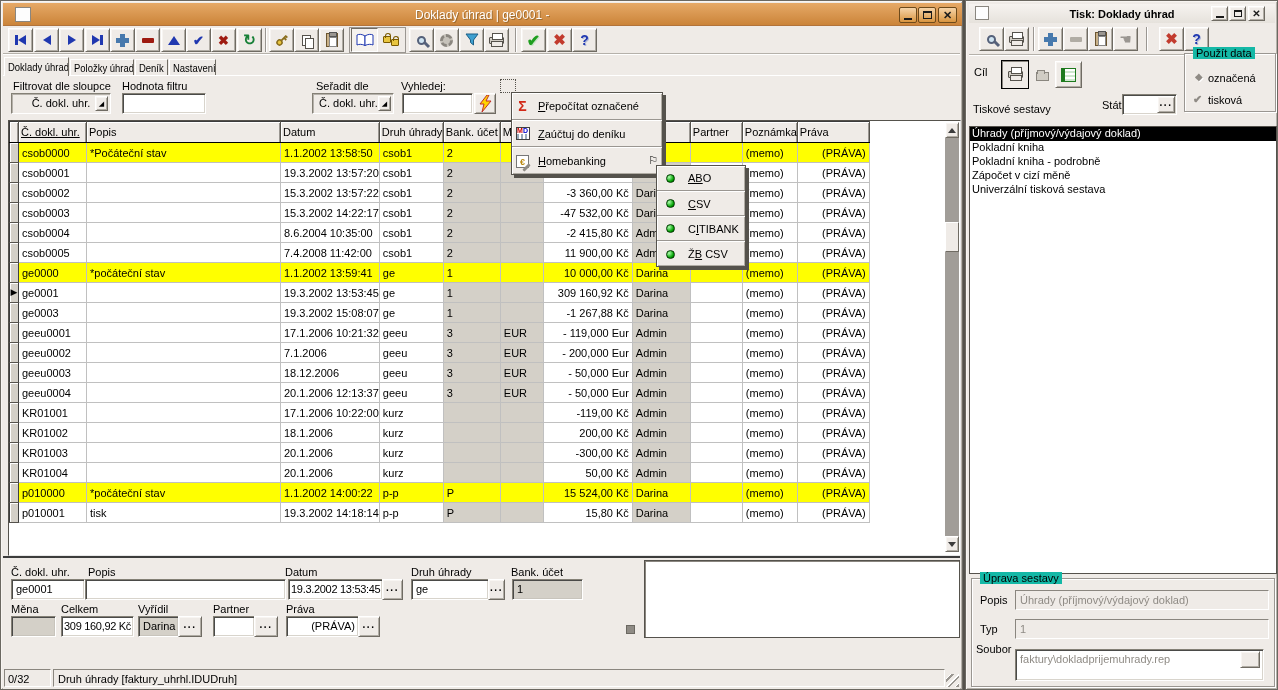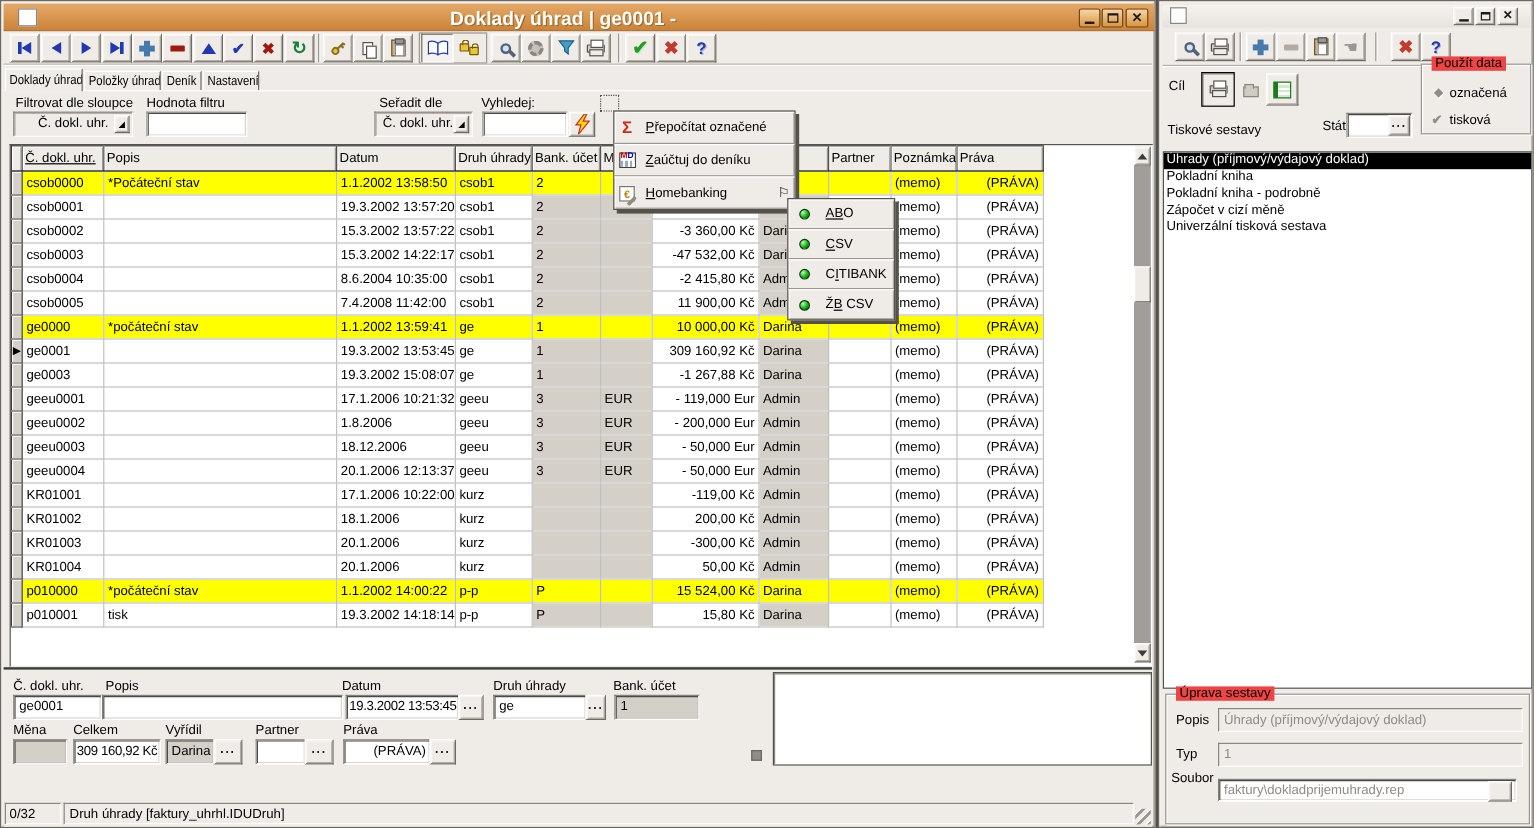--- a/index.html
+++ b/index.html
@@ -9,21 +9,21 @@
 .lbl{position:absolute;white-space:nowrap}
 .sw{position:absolute;background:#fff;border:1px solid;border-color:#848076 #fff #fff #848076;box-shadow:inset 1px 1px 0 #4a4a48,inset -1px -1px 0 #d8d4cc;padding:3px 0 0 4px;white-space:nowrap;overflow:hidden}
 .sg{position:absolute;background:#d4d0c8;border:1px solid;border-color:#848076 #fff #fff #848076;box-shadow:inset 1px 1px 0 #4a4a48,inset -1px -1px 0 #c8c4bc;padding:3px 0 0 4px;white-space:nowrap;overflow:hidden}
 .btn{background:#efebe7;border:1px solid;border-color:#fff #6f6b63 #6f6b63 #fff;box-shadow:inset 1px 1px 0 #f8f5f2,inset -1px -1px 0 #b0aca4;display:flex;align-items:center;justify-content:center}
 .tbtn{position:absolute;width:25px;height:24px}
 .dots{position:absolute;font-weight:bold;font-size:10px;letter-spacing:1px;padding-top:1px}
 .sep{position:absolute;width:2px;border-left:1px solid #9a9691;border-right:1px solid #fff}
 .hsep{position:absolute;height:2px;border-top:1px solid #b5b1aa;border-bottom:1px solid #fff}
 
 .mtitle{position:absolute;left:2px;top:2px;width:959px;height:23px;background:linear-gradient(#e6a967,#cb8439);border-bottom:1px solid #b2733a}
-.mtitle .txt{position:absolute;left:372px;top:5px;color:#fff;font-weight:bold;font-size:16px;text-shadow:1px 1px 0 #9c6a2e}
+.mtitle .txt{position:absolute;left:412px;top:5px;color:#fff;font-weight:normal;font-size:12px;text-shadow:1px 1px 0 #9c6a2e}
 .ticon{position:absolute;background:#fdfdfd;border:1px solid #8a867f}
 .obtn{position:absolute;width:18px;height:16px;top:4px;background:linear-gradient(#f6d4a8,#d9953f);border:1px solid #6d4a1b;border-radius:2px;display:flex;align-items:center;justify-content:center;color:#2a1c08;font-weight:bold}
 .ptitle{position:absolute;left:3px;top:3px;width:306px;height:19px;background:linear-gradient(#f6f3f0,#e6e2dc);display:flex;align-items:center}
 .pbtn{position:absolute;width:17px;height:15px;top:5px;background:#efebe7;border:1px solid;border-color:#fff #6f6b63 #6f6b63 #fff;box-shadow:inset 1px 1px 0 #f8f5f2,inset -1px -1px 0 #b0aca4;display:flex;align-items:center;justify-content:center}
 .glyph-min{width:8px;height:2px;background:#1a1a1a;margin-top:8px}
 .glyph-max{width:9px;height:8px;border:1px solid #1a1a1a;border-top:2px solid #1a1a1a}
 .glyph-x{font-size:11px;font-weight:bold;line-height:1;color:#1a1a1a}
 
 .tab{position:absolute;top:58px;height:16px;background:#efebe7;border:1px solid;border-color:#fff #6f6b63 #6f6b63 #fff;border-bottom:none;padding:2px 0 0 3px;font-size:11px;white-space:nowrap;overflow:hidden}
 .tab span{display:inline-block;transform:scaleX(.86);transform-origin:0 50%;white-space:nowrap}
@@ -85,21 +85,21 @@
 .ball{width:9px;height:9px;border-radius:50%;background:radial-gradient(circle at 30% 30%,#b0ffb0,#00a000 65%,#005800);border:1px solid #003800}
 .sigma{color:#d22816;font-size:14px;font-weight:bold}
 .mdico{width:14px;height:13px;background:#fff;border:1px solid #404040;font-size:7px;font-weight:bold;line-height:6px;text-align:center;letter-spacing:0}
 .mdico b{color:#c00}.mdico i{color:#00c;font-style:normal}
 .mdico .grid{display:block;height:5px;background:repeating-linear-gradient(90deg,#9ab 0 2px,#fff 2px 4px)}
 .hbico{width:13px;height:13px;background:#fff;border:1px solid #777;position:relative;font-size:9px;font-weight:bold;color:#b8860b;text-align:center;line-height:12px}
 .hbico:after{content:"";position:absolute;right:-3px;bottom:-2px;width:9px;height:3px;background:#8f8b85;transform:rotate(-45deg);border-radius:1px}
 .keyico{transform:rotate(-45deg)}
 
 .fs{position:absolute;border:1px solid #9a9691;box-shadow:inset 1px 1px 0 #fff,1px 1px 0 #fff}
-.fs .leg{position:absolute;top:-7px;left:8px;background:#ef4444;padding:0 3px;white-space:nowrap}
+.fs .leg{position:absolute;top:-7px;left:8px;background:#14b8a6;padding:0 3px;white-space:nowrap}
 .gfield{position:absolute;background:#efebe7;border:1px solid;border-color:#8a867f #fff #fff #8a867f;color:#8f8b85;padding:3px 0 0 4px;white-space:nowrap;overflow:hidden}
 
 .listbox{position:absolute;left:968px;top:125px;width:308px;height:448px;background:#fff;border:1px solid #55524c;overflow:hidden}
 .litem{height:14px;line-height:13px;padding-left:2px;white-space:nowrap}
 .litem.sel{background:#000;color:#fff}
 .grip{position:absolute;width:13px;height:13px;background:repeating-linear-gradient(135deg,transparent 0 3px,#fff 3px 4px,#9a9691 4px 6px)}
 </style>
 </head>
 <body>
 
@@ -411,21 +411,21 @@
             <td class="r">- 119,000 Eur</td>
             <td class="gcell">Admin</td>
             <td></td>
             <td>(memo)</td>
             <td class="r">(PRÁVA)</td>
           </tr>
           <tr>
             <td class="ind"></td>
             <td>geeu0002</td>
             <td></td>
-            <td>1.8.2006</td>
+            <td>7.1.2006</td>
             <td>geeu</td>
             <td class="gcell">3</td>
             <td class="gcell">EUR</td>
             <td class="r">- 200,000 Eur</td>
             <td class="gcell">Admin</td>
             <td></td>
             <td>(memo)</td>
             <td class="r">(PRÁVA)</td>
           </tr>
           <tr>
@@ -644,20 +644,21 @@
       <span class="mico" style="width:26px;flex-basis:26px">
         <span class="ball"></span>
       </span>
       <span class="mlabel"><span>Ž<u>B</u> CSV</span></span>
     </div>
 </div>
 
 <div class="win" style="left:965px;top:0;width:313px;height:690px">
   <div class="ptitle">
     <div class="ticon" style="left:6px;top:2px;width:14px;height:14px"></div>
+    <div style="position:absolute;left:0;width:100%;text-align:center;font-weight:bold">Tisk: Doklady úhrad</div>
   </div>
   <div class="pbtn" style="left:245px">
       <div class="glyph-min" style="margin-top:7px"></div>
     </div>
   <div class="pbtn" style="left:263px">
       <div class="glyph-max" style="width:8px;height:7px"></div>
     </div>
   <div class="pbtn" style="left:282px">
       <span class="glyph-x" style="font-size:10px">✕</span>
     </div>
@@ -726,16 +727,16 @@
       <div class="litem">Univerzální tisková sestava</div>
     </div>
 
   <div class="fs" style="left:5px;top:577px;width:304px;height:109px">
     <span class="leg">Úprava sestavy</span>
     <div class="lbl" style="left:8px;top:15px">Popis</div>
     <div class="gfield" style="left:43px;top:11px;width:254px;height:20px">Úhrady (příjmový/výdajový doklad)</div>
     <div class="lbl" style="left:8px;top:44px">Typ</div>
     <div class="gfield" style="left:43px;top:40px;width:254px;height:20px">1</div>
     <div class="lbl" style="left:4px;top:64px">Soubor</div>
-    <div class="sw" style="left:43px;top:70px;width:249px;height:19px;color:#8f8b85">faktury\dokladprijemuhrady.rep</div>
+    <div class="sw" style="left:43px;top:70px;width:249px;height:32px;color:#8f8b85">faktury\dokladprijemuhrady.rep</div>
     <div class="btn" style="position:absolute;left:268px;top:72px;width:20px;height:17px"></div>
   </div>
 </div>
 
 </body></html>

